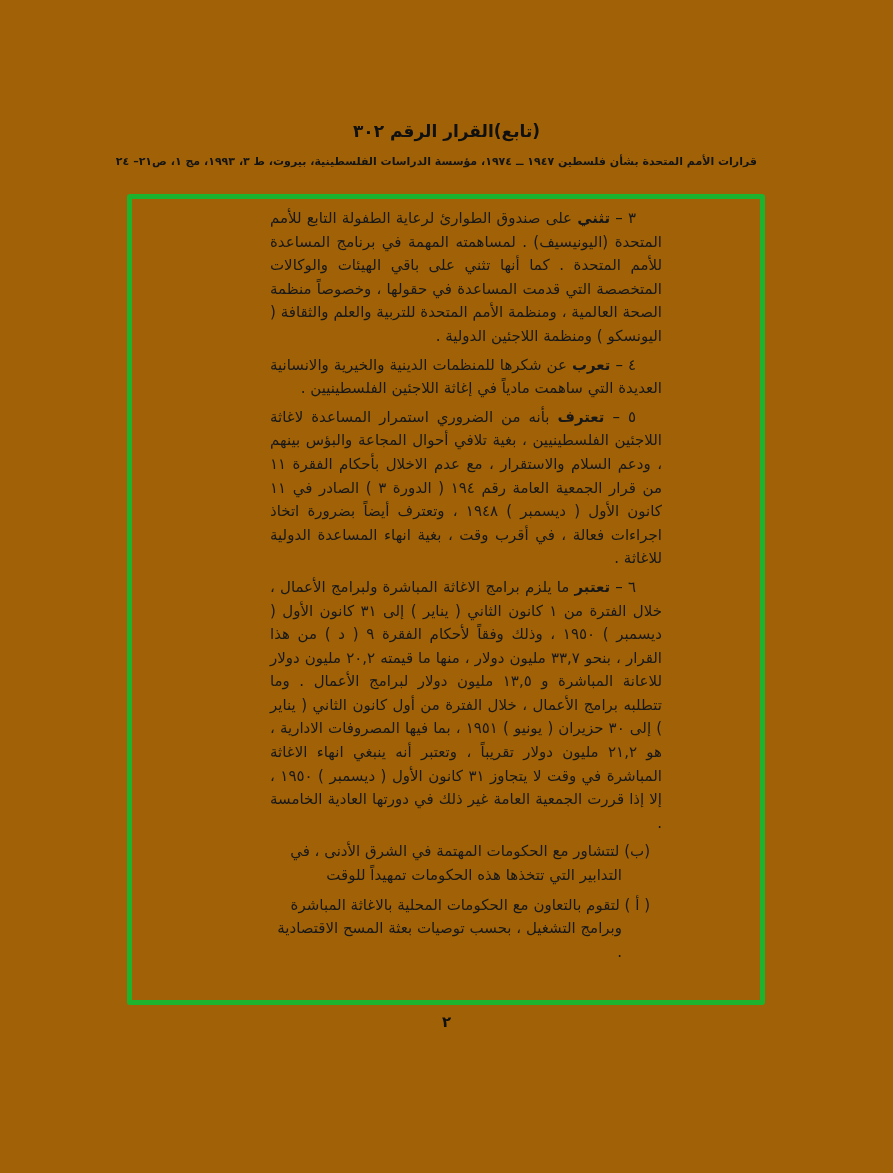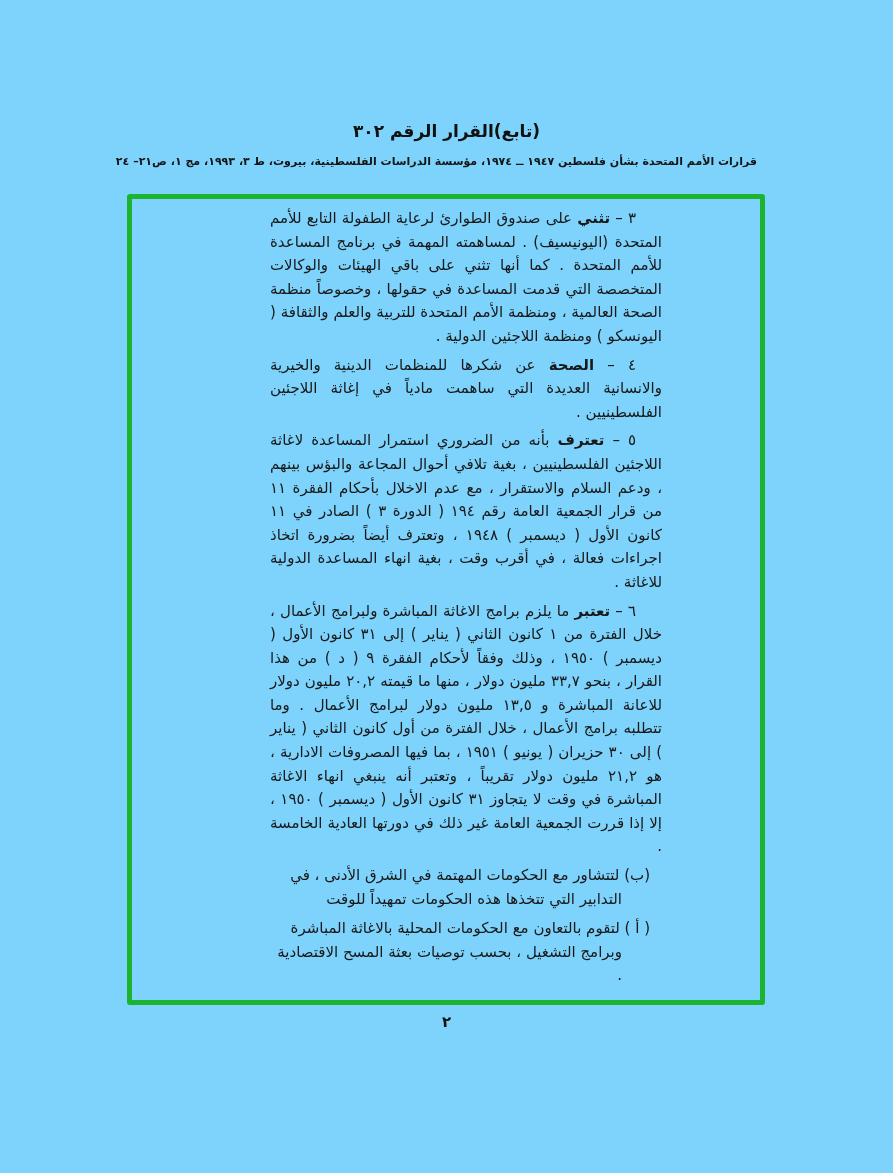--- a/index.html
+++ b/index.html
@@ -8,21 +8,21 @@
     width: 893px;
     height: 1173px;
     background: #ffffff;
     overflow: hidden;
     font-family: "DejaVu Sans", sans-serif;
   }
   .page {
     position: relative;
     width: 893px;
     height: 1173px;
-    background: #7dd3fc;
+    background: #a16207;
     color: #141414;
   }
   .doc-title {
     position: absolute;
     top: 121px;
     left: 0;
     width: 100%;
     text-align: center;
     direction: rtl;
     font-weight: bold;
@@ -93,21 +93,21 @@
 <div class="page">
 
   <div class="doc-title">(تابع)القرار الرقم ٣٠٢</div>
 
   <div class="source-line">قرارات الأمم المتحدة بشأن فلسطين ١٩٤٧ ــ ١٩٧٤، مؤسسة الدراسات الفلسطينية، بيروت، ط ٣، ١٩٩٣، مج ١، ص٢١– ٢٤</div>
 
   <div class="highlight-box" style="border-color: rgb(28, 179, 46);"></div>
 
   <div class="text-block">
       <p class="para"><span class="marker">٣ – </span><b class="lead">تثني</b> على صندوق الطوارئ لرعاية الطفولة التابع للأمم المتحدة (اليونيسيف) . لمساهمته المهمة في برنامج المساعدة للأمم المتحدة . كما أنها تثني على باقي الهيئات والوكالات المتخصصة التي قدمت المساعدة في حقولها ، وخصوصاً منظمة الصحة العالمية ، ومنظمة الأمم المتحدة للتربية والعلم والثقافة ( اليونسكو ) ومنظمة اللاجئين الدولية .</p>
-      <p class="para"><span class="marker">٤ – </span><b class="lead">الصحة</b> عن شكرها للمنظمات الدينية والخيرية والانسانية العديدة التي ساهمت مادياً في إغاثة اللاجئين الفلسطينيين .</p>
+      <p class="para"><span class="marker">٤ – </span><b class="lead">تعرب</b> عن شكرها للمنظمات الدينية والخيرية والانسانية العديدة التي ساهمت مادياً في إغاثة اللاجئين الفلسطينيين .</p>
       <p class="para"><span class="marker">٥ – </span><b class="lead">تعترف</b> بأنه من الضروري استمرار المساعدة لاغاثة اللاجئين الفلسطينيين ، بغية تلافي أحوال المجاعة والبؤس بينهم ، ودعم السلام والاستقرار ، مع عدم الاخلال بأحكام الفقرة ١١ من قرار الجمعية العامة رقم ١٩٤ ( الدورة ٣ ) الصادر في ١١ كانون الأول ( ديسمبر ) ١٩٤٨ ، وتعترف أيضاً بضرورة اتخاذ اجراءات فعالة ، في أقرب وقت ، بغية انهاء المساعدة الدولية للاغاثة .</p>
       <p class="para"><span class="marker">٦ – </span><b class="lead">تعتبر</b> ما يلزم برامج الاغاثة المباشرة ولبرامج الأعمال ، خلال الفترة من ١ كانون الثاني ( يناير ) إلى ٣١ كانون الأول ( ديسمبر ) ١٩٥٠ ، وذلك وفقاً لأحكام الفقرة ٩ ( د ) من هذا القرار ، بنحو ٣٣,٧ مليون دولار ، منها ما قيمته ٢٠,٢ مليون دولار للاعانة المباشرة و ١٣,٥ مليون دولار لبرامج الأعمال . وما تتطلبه برامج الأعمال ، خلال الفترة من أول كانون الثاني ( يناير ) إلى ٣٠ حزيران ( يونيو ) ١٩٥١ ، بما فيها المصروفات الادارية ، هو ٢١,٢ مليون دولار تقريباً ، وتعتبر أنه ينبغي انهاء الاغاثة المباشرة في وقت لا يتجاوز ٣١ كانون الأول ( ديسمبر ) ١٩٥٠ ، إلا إذا قررت الجمعية العامة غير ذلك في دورتها العادية الخامسة .</p>
       <p class="sub-item"><span class="marker">(ب) </span>لتتشاور مع الحكومات المهتمة في الشرق الأدنى ، في التدابير التي تتخذها هذه الحكومات تمهيداً للوقت</p>
       <p class="sub-item"><span class="marker">( أ ) </span>لتقوم بالتعاون مع الحكومات المحلية بالاغاثة المباشرة وبرامج التشغيل ، بحسب توصيات بعثة المسح الاقتصادية .</p>
     </div>
 
   <div class="page-number">٢</div>
 
 </div>
 

